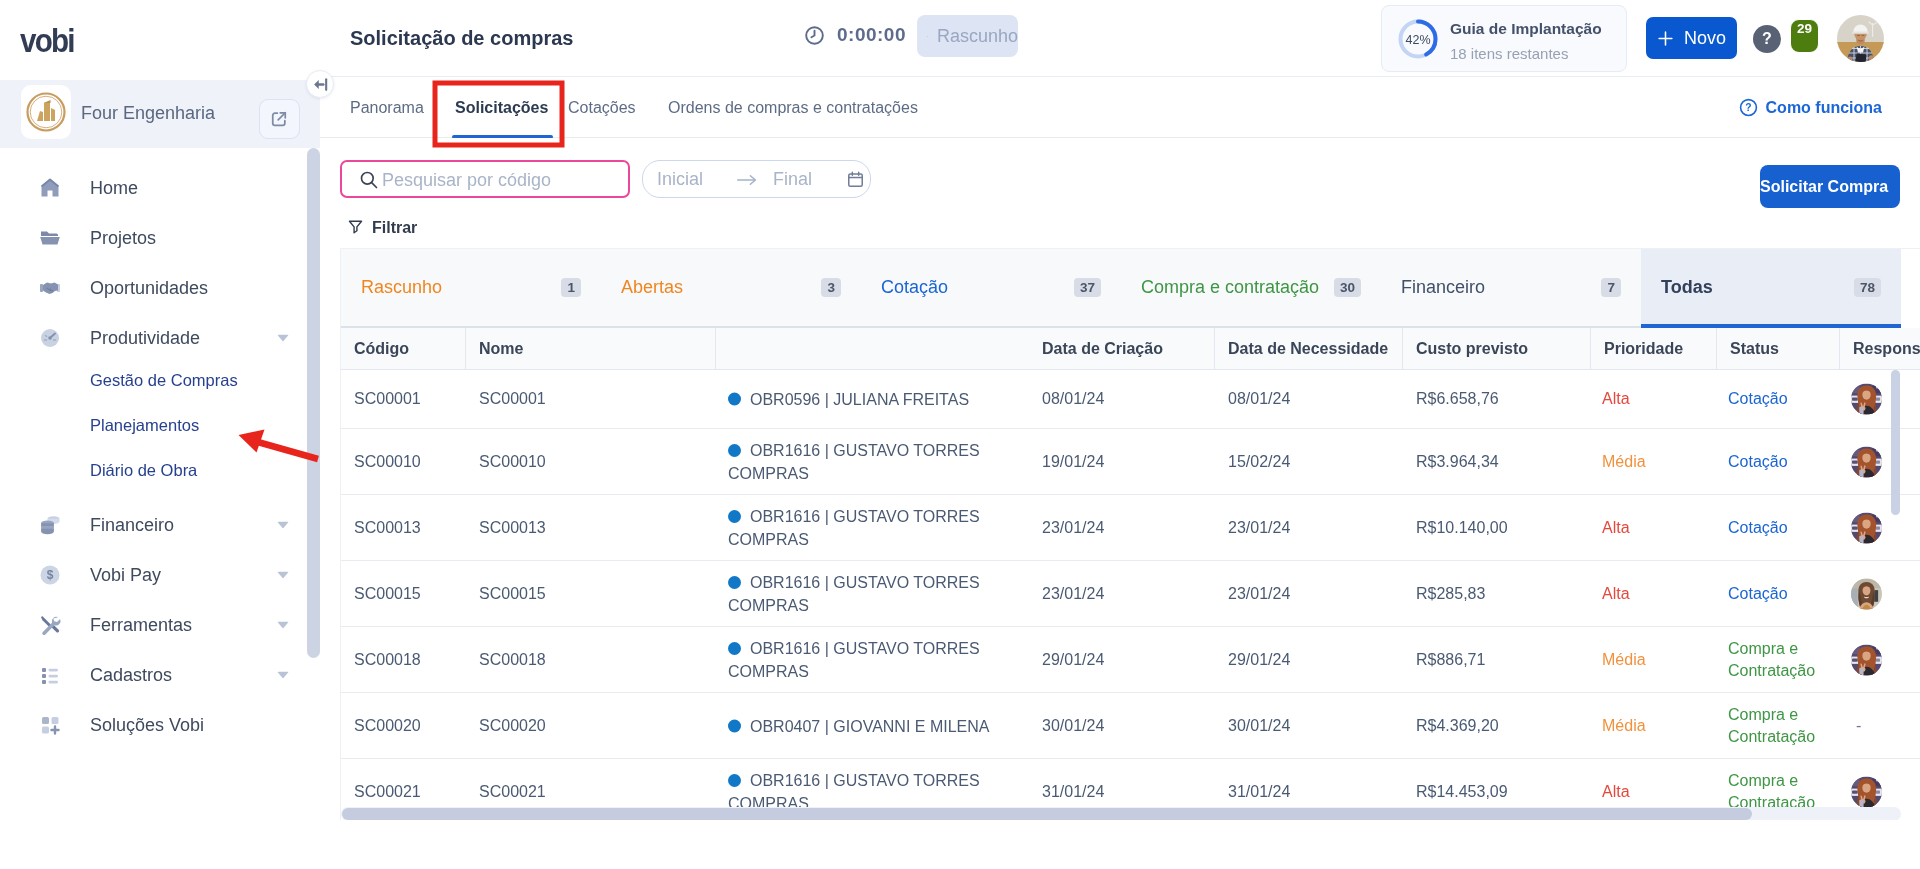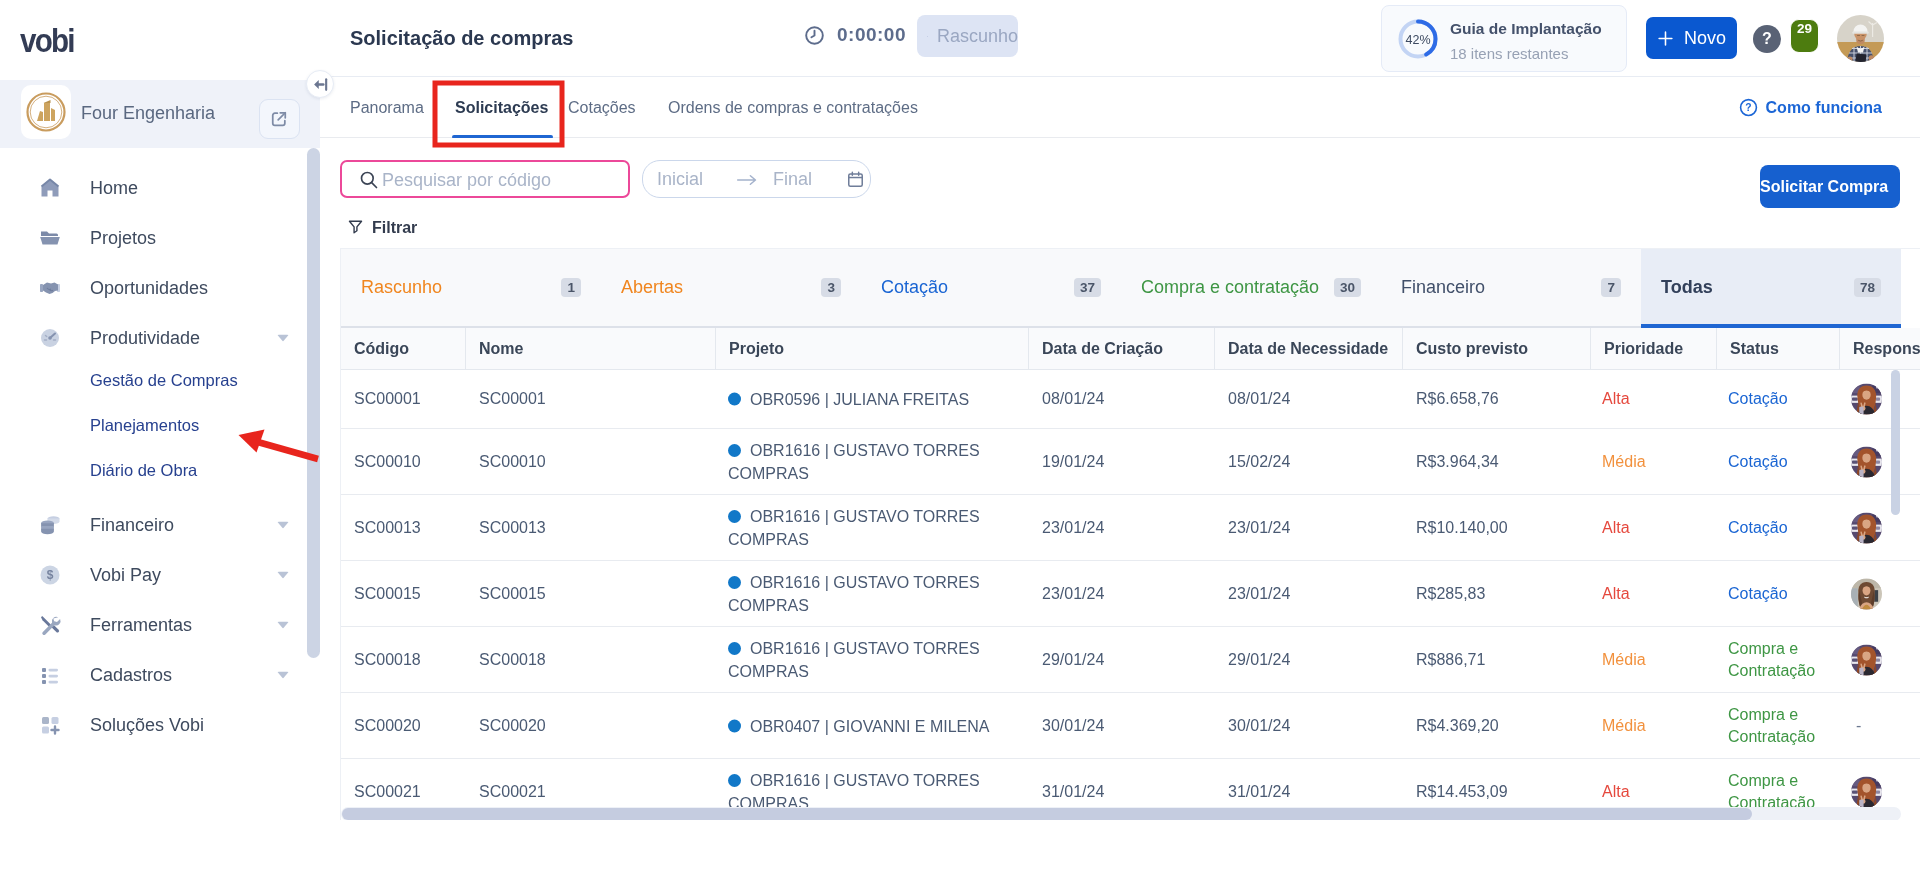--- a/index.html
+++ b/index.html
@@ -358,21 +358,20 @@
             <span class="badge">7</span>
           </div>
         <div class="stab todas" style="left:1300px">
             <span style="color:#32405a;font-weight:bold">Todas</span>
             <span class="badge">78</span>
           </div>
       </div>
       <div class="thead">
         <div class="th" style="left:0;width:125px">Código</div>
         <div class="th" style="left:125px;width:250px">Nome</div>
-        <div class="th" style="left:375px;width:313px">Projeto</div>
         <div class="th" style="left:688px;width:186px">Data de Criação</div>
         <div class="th" style="left:874px;width:188px">Data de Necessidade</div>
         <div class="th" style="left:1062px;width:188px">Custo previsto</div>
         <div class="th" style="left:1250px;width:126px">Prioridade</div>
         <div class="th" style="left:1376px;width:123px">Status</div>
         <div class="th" style="left:1499px;width:140px;border-right:none">Responsável</div>
       </div>
       <div class="trow" style="height:59px">
         <span class="td tdv" style="left:13px">SC00001</span>
         <span class="td tdv" style="left:138px">SC00001</span>

